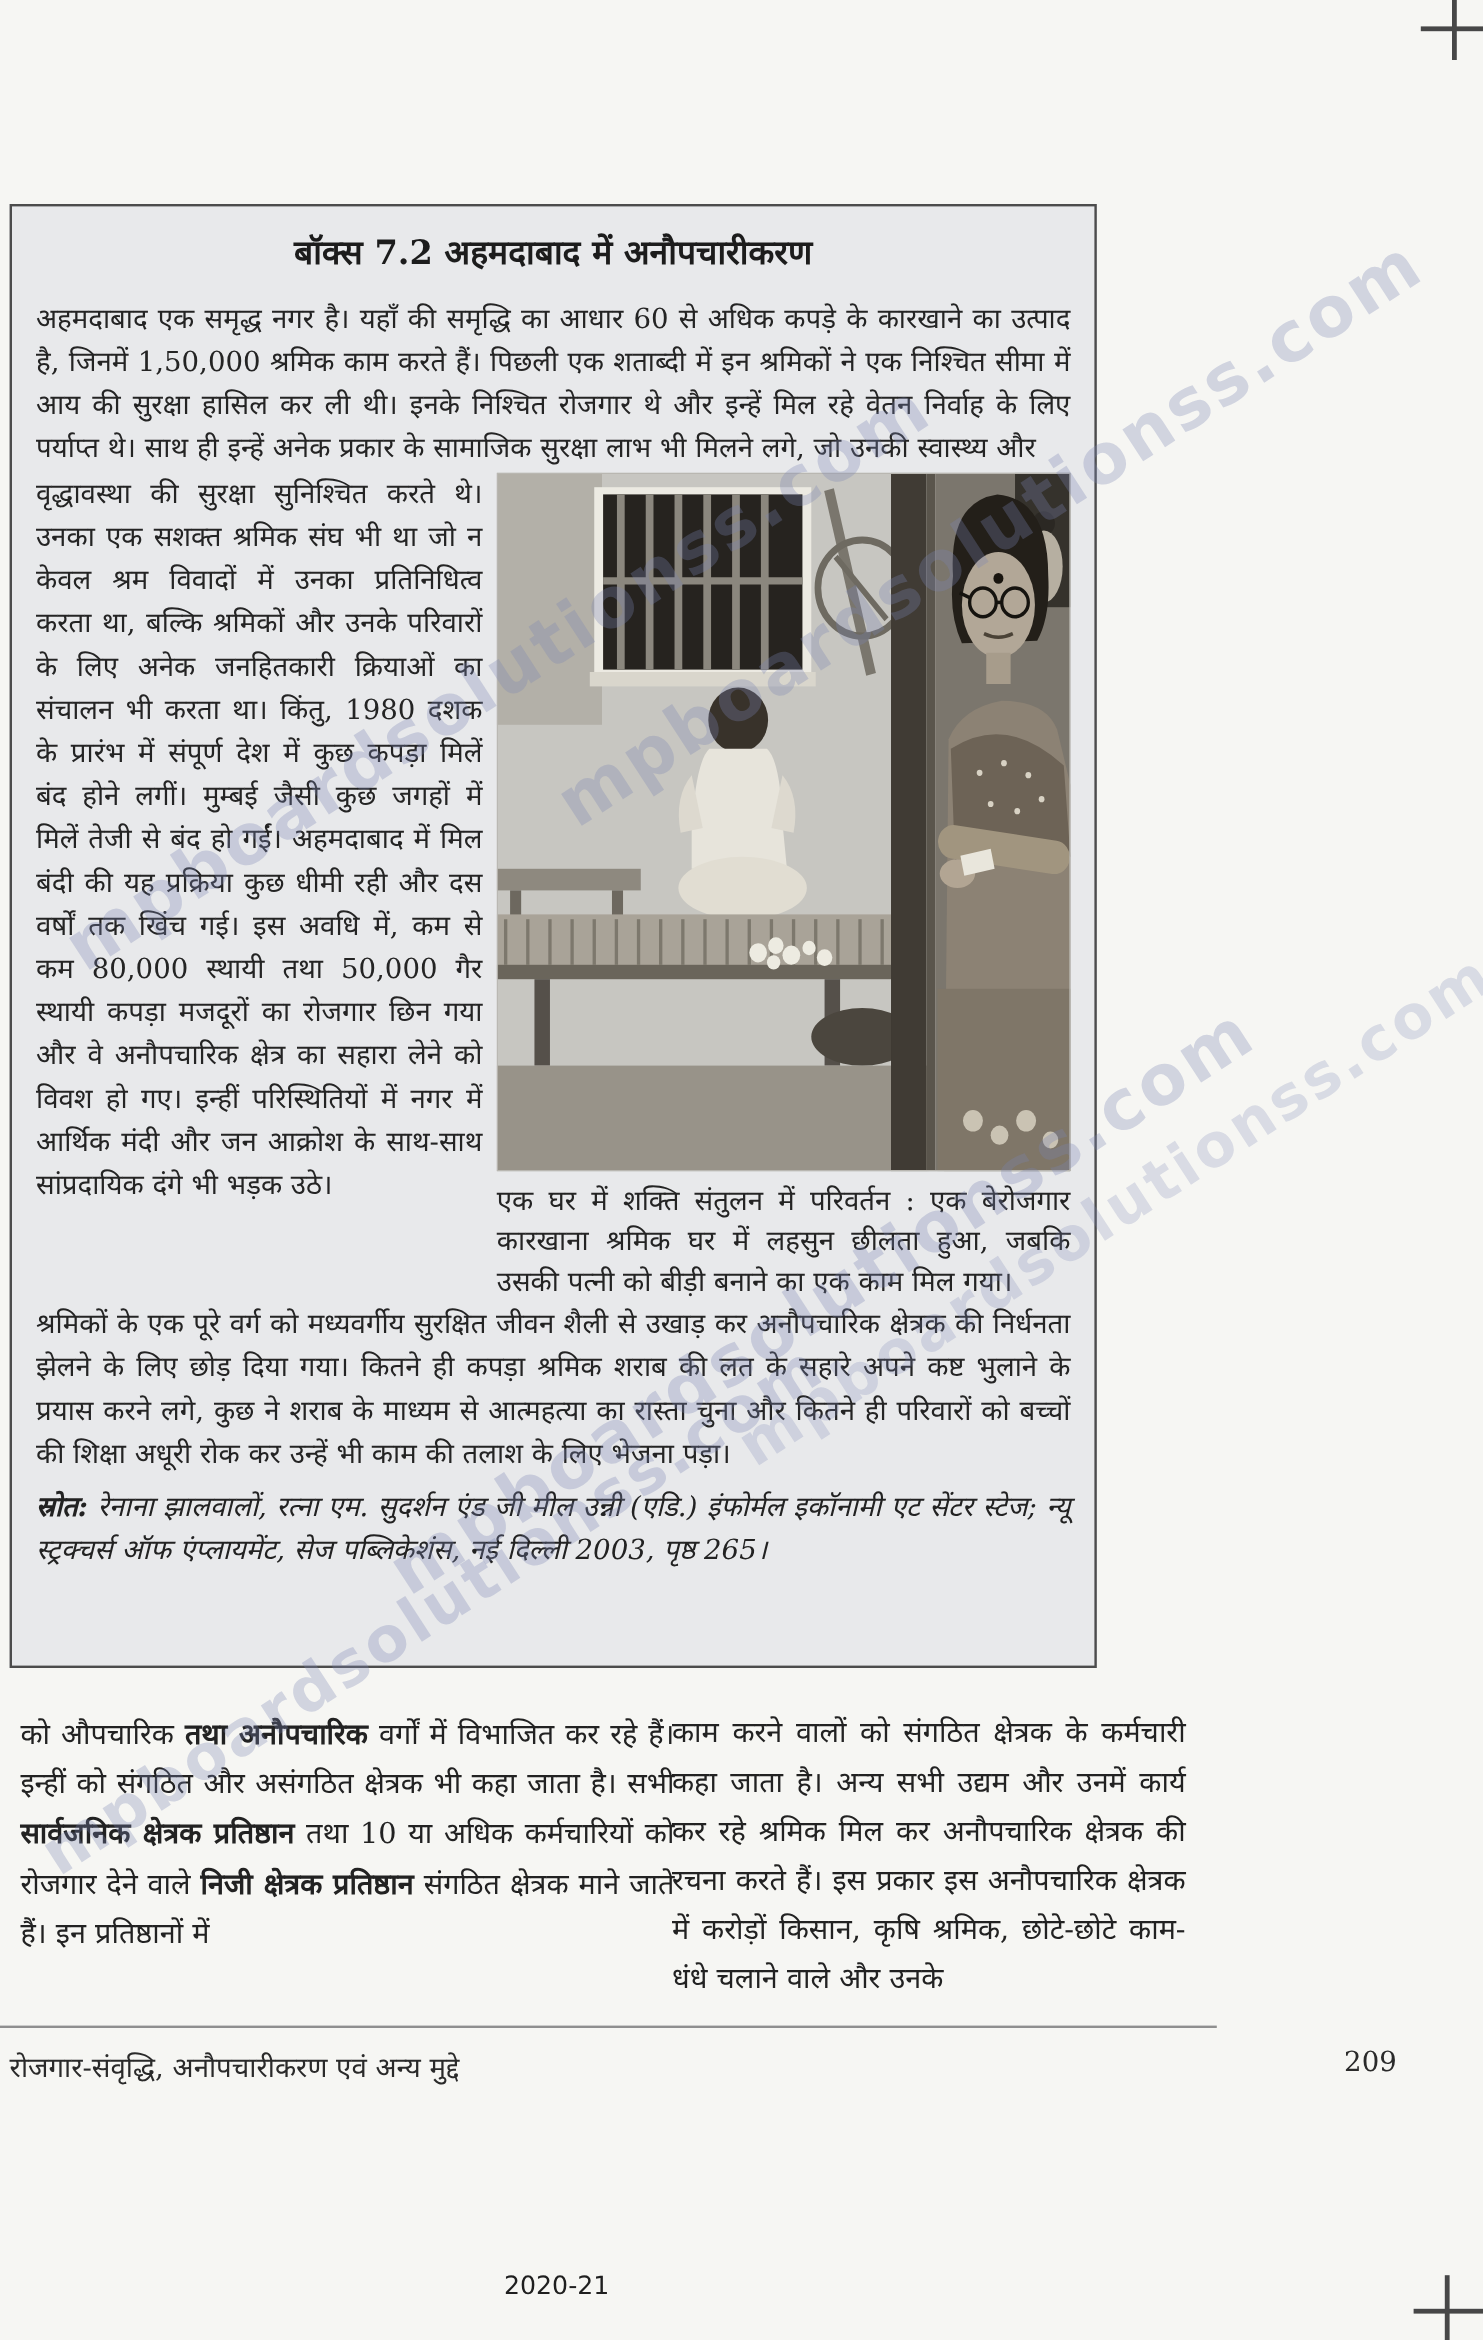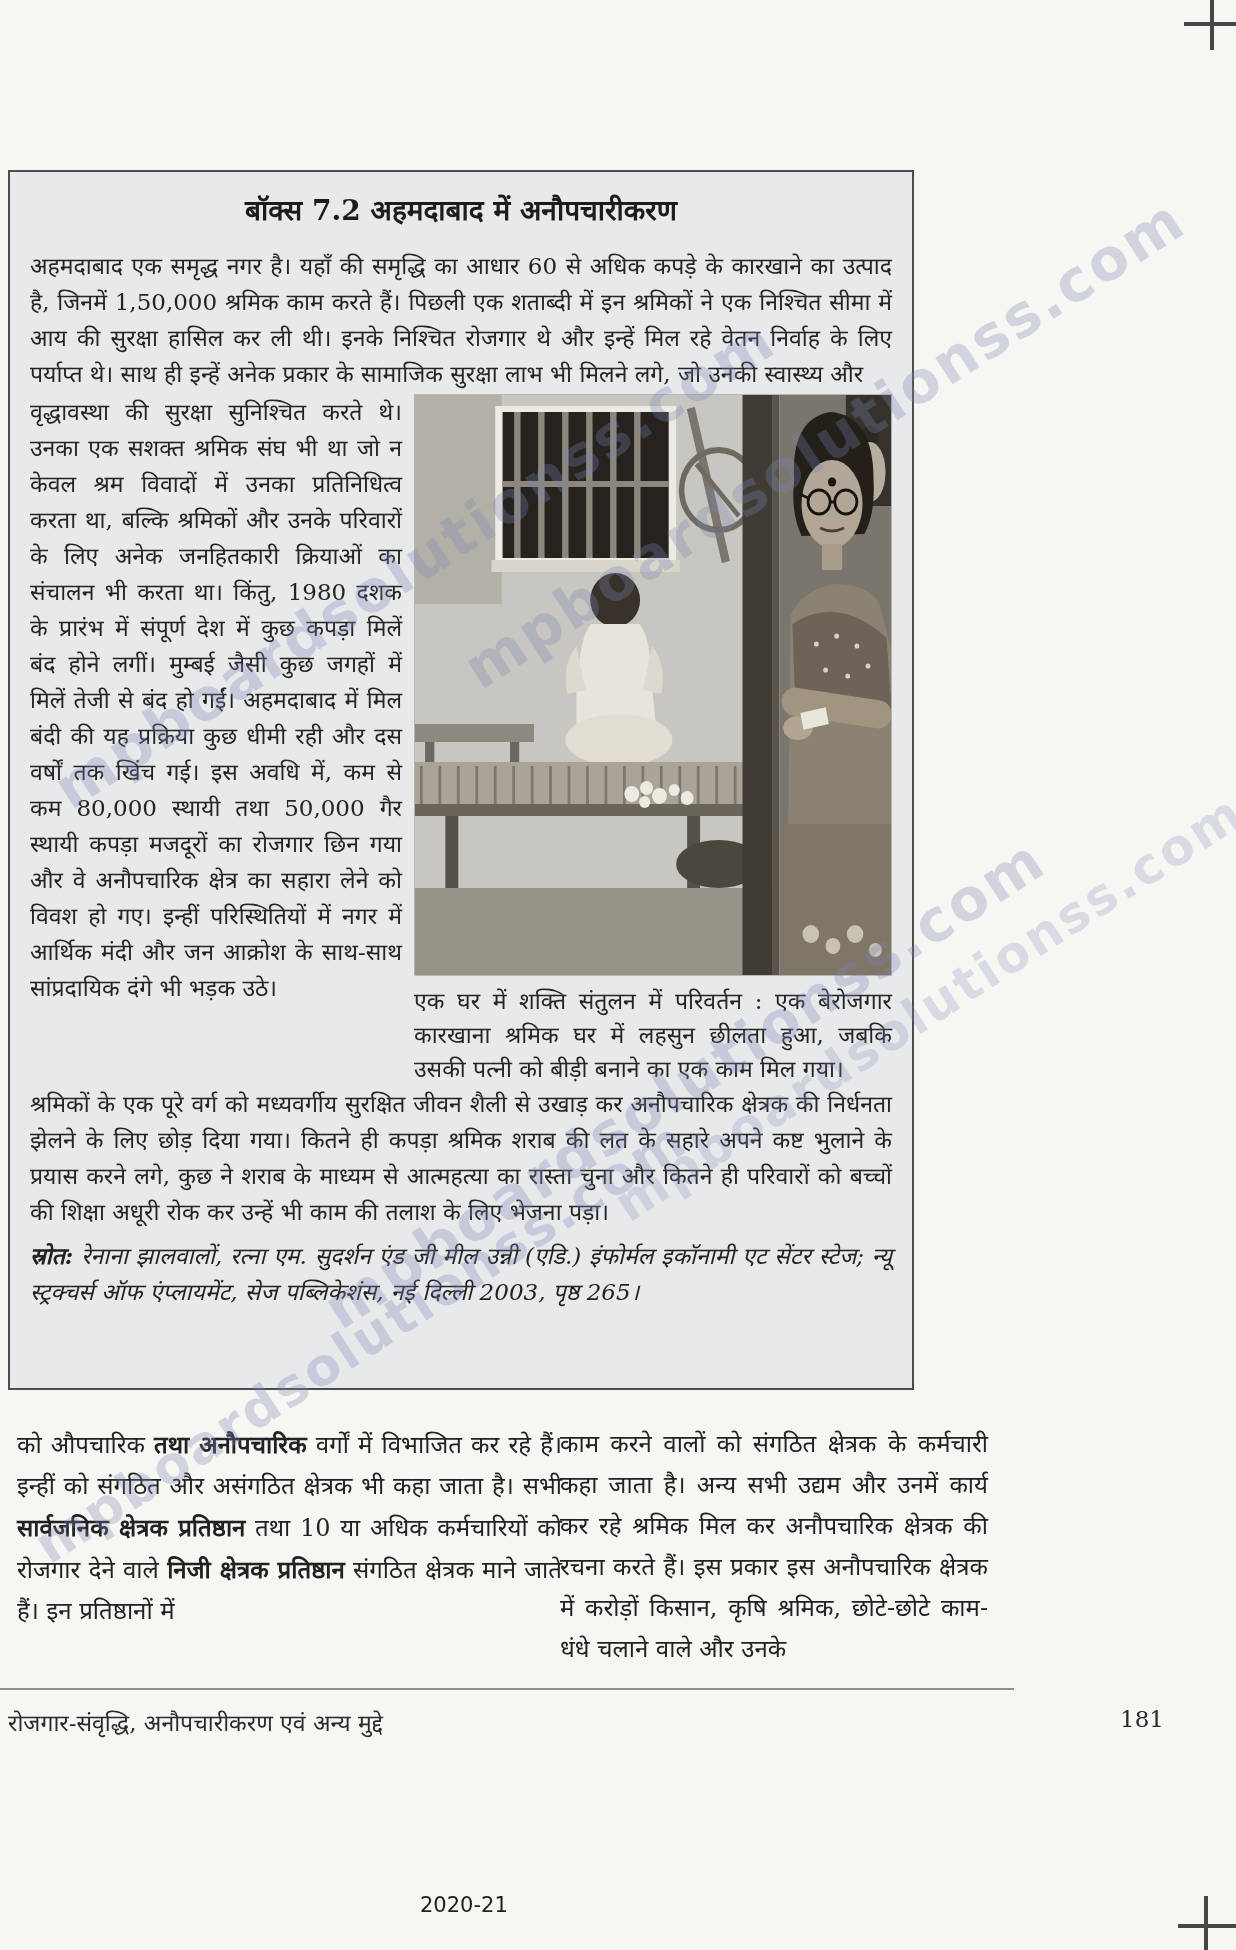--- a/index.html
+++ b/index.html
@@ -250,21 +250,21 @@
   </div>
 
   <div class="cols">
     <div class="col col-left"><span>को औपचारिक </span><span class="bold">तथा अनौपचारिक</span><span> वर्गों में विभाजित कर रहे हैं। इन्हीं को संगठित और असंगठित क्षेत्रक भी कहा जाता है। सभी </span><span class="bold">सार्वजनिक क्षेत्रक प्रतिष्ठान</span><span> तथा 10 या अधिक कर्मचारियों को रोजगार देने वाले </span><span class="bold">निजी क्षेत्रक प्रतिष्ठान</span><span> संगठित क्षेत्रक माने जाते हैं। इन प्रतिष्ठानों में</span></div>
     <div class="col col-right">काम करने वालों को संगठित क्षेत्रक के कर्मचारी कहा जाता है। अन्य सभी उद्यम और उनमें कार्य कर रहे श्रमिक मिल कर अनौपचारिक क्षेत्रक की रचना करते हैं। इस प्रकार इस अनौपचारिक क्षेत्रक में करोड़ों किसान, कृषि श्रमिक, छोटे-छोटे काम-धंधे चलाने वाले और उनके</div>
   </div>
 
   <div class="footer-rule"></div>
   <div class="footer-row">
     <span class="footer-chapter">रोजगार-संवृद्धि, अनौपचारीकरण एवं अन्य मुद्दे</span>
-    <span class="footer-page">181</span>
+    <span class="footer-page">209</span>
   </div>
   <div class="edition">2020-21</div>
 
   <div class="wm" style="left:470px;top:640px;">mpboardsolutionss.com</div>
   <div class="wm" style="left:60px;top:760px;">mpboardsolutionss.com</div>
   <div class="wm" style="left:330px;top:1280px;">mpboardsolutionss.com</div>
   <div class="wm" style="left:40px;top:1520px;font-size:52px;">mpboardsolutionss.com</div>
   <div class="wm" style="left:620px;top:1180px;font-size:50px;opacity:0.8;">mpboardsolutionss.com</div>
 
 </div>

